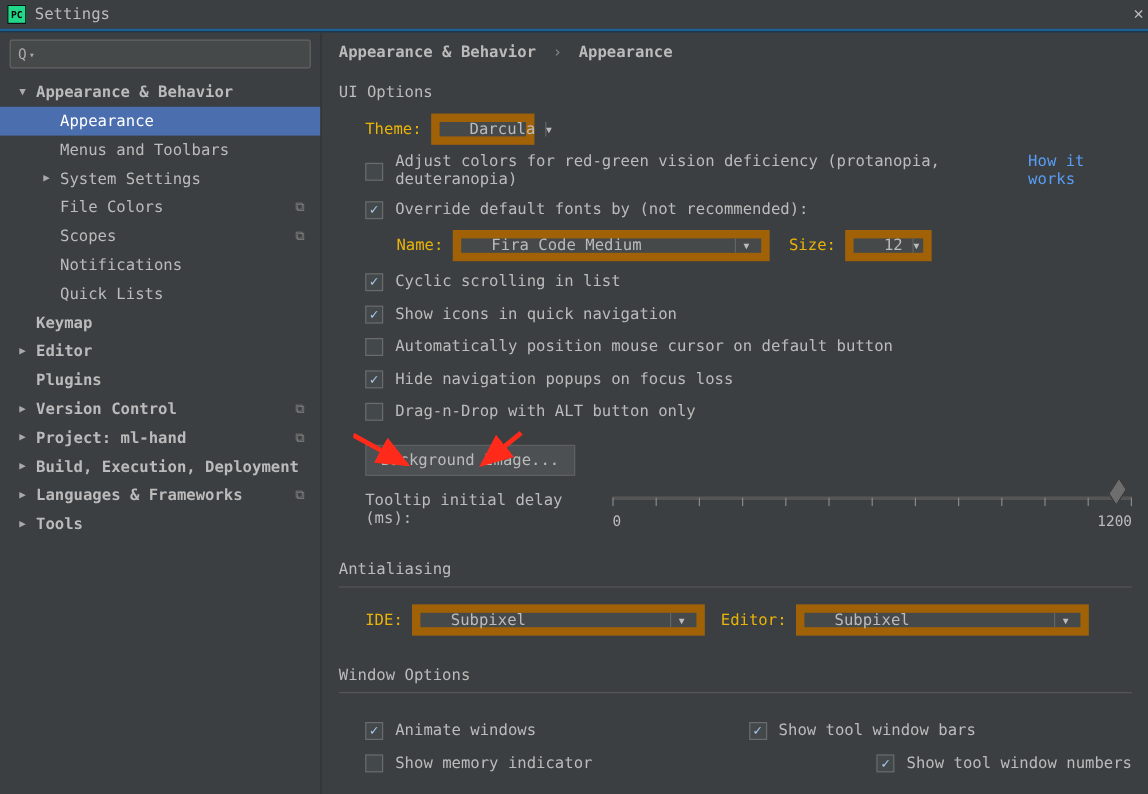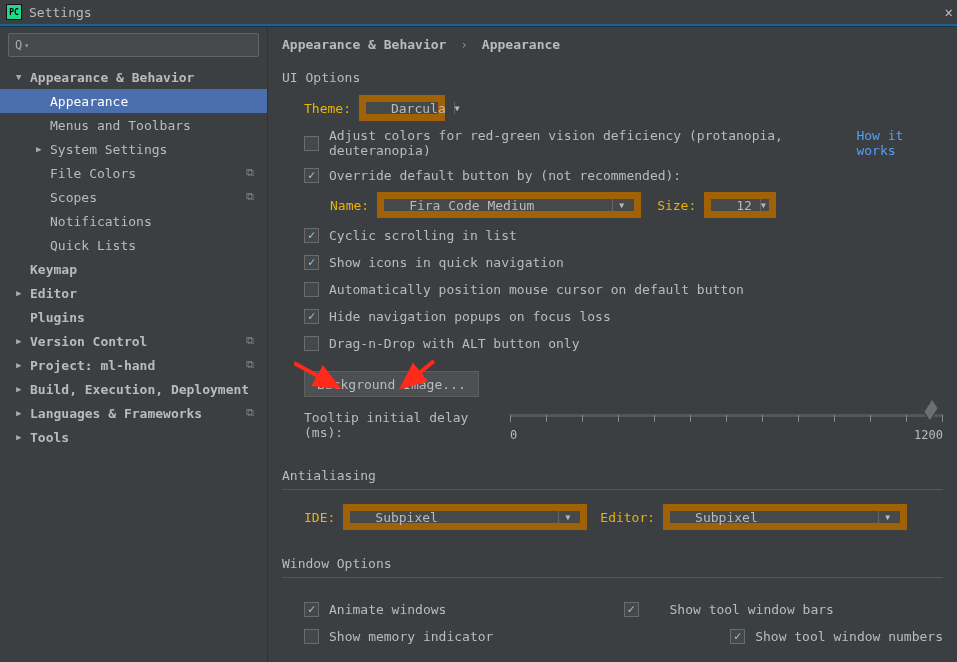--- a/index.html
+++ b/index.html
@@ -234,21 +234,21 @@
     </div>
 
     <div class="row">
       <span class="chk"></span>
       <span>Adjust colors for red-green vision deficiency (protanopia, deuteranopia)</span>
       <span class="link">How it works</span>
     </div>
 
     <div class="row">
       <span class="chk on"></span>
-      <span>Override default button by (not recommended):</span>
+      <span>Override default fonts by (not recommended):</span>
     </div>
 
     <div class="row indent">
       <span class="lbl">Name:</span>
       <span class="combo" style="width:264px;">
         <span class="val">Fira Code Medium</span>
         <span class="arr">▼</span>
       </span>
       <span class="lbl" style="margin-left:16px;">Size:</span>
       <span class="combo" style="width:72px;">
@@ -342,21 +342,21 @@
         <div class="row" style="margin-left:0;">
             <span class="chk on"></span>
             <span>Animate windows</span>
           </div>
         <div class="row" style="margin-left:0;">
             <span class="chk"></span>
             <span>Show memory indicator</span>
           </div>
       </div>
       <div class="col">
-        <div class="row" style="margin-left:0;gap:21px;">
+        <div class="row" style="margin-left:0;">
             <span class="chk on"></span>
             <span>Show tool window bars</span>
           </div>
         <div class="row" style="margin-left:0;justify-content:flex-end;">
             <span class="chk on"></span>
             <span>Show tool window numbers</span>
           </div>
       </div>
     </div>
 

